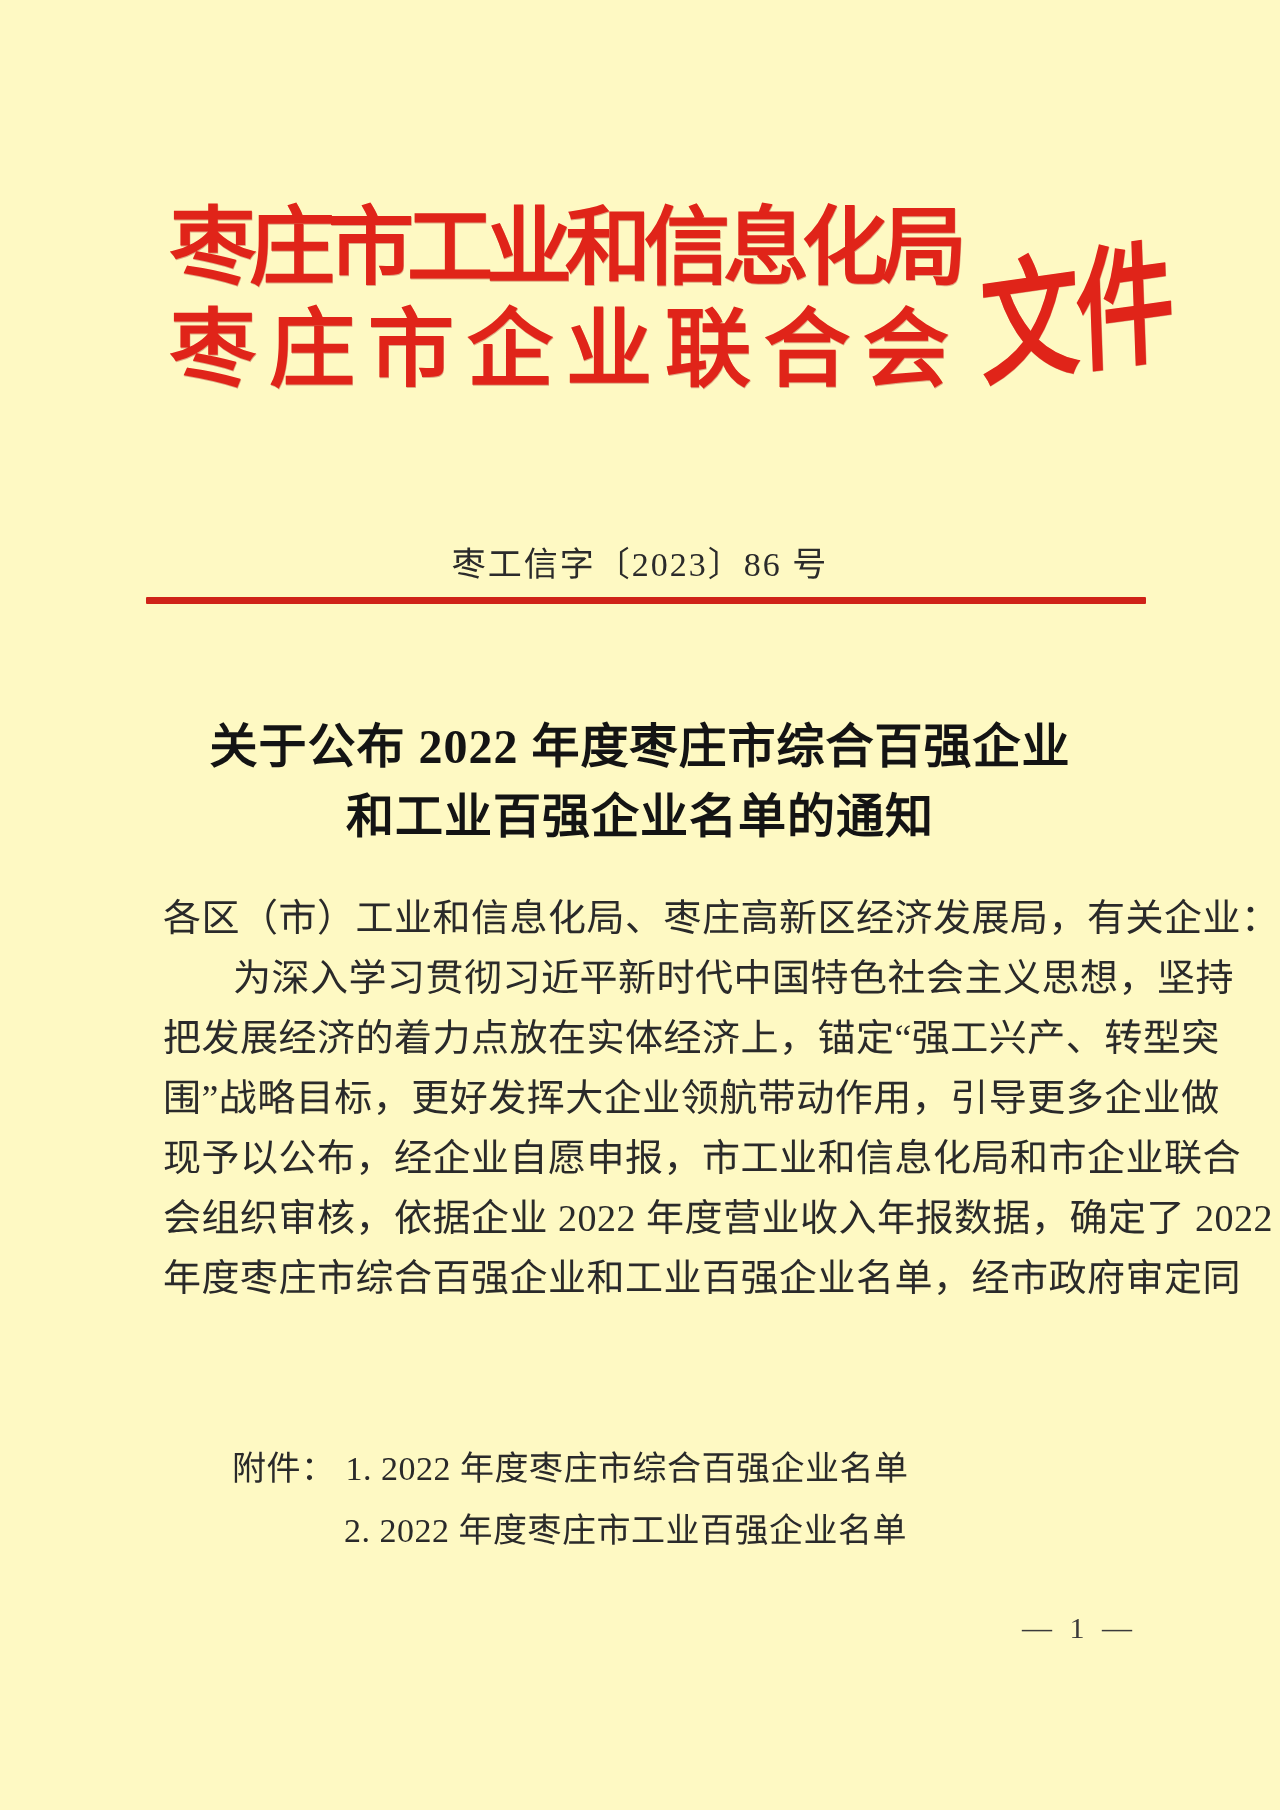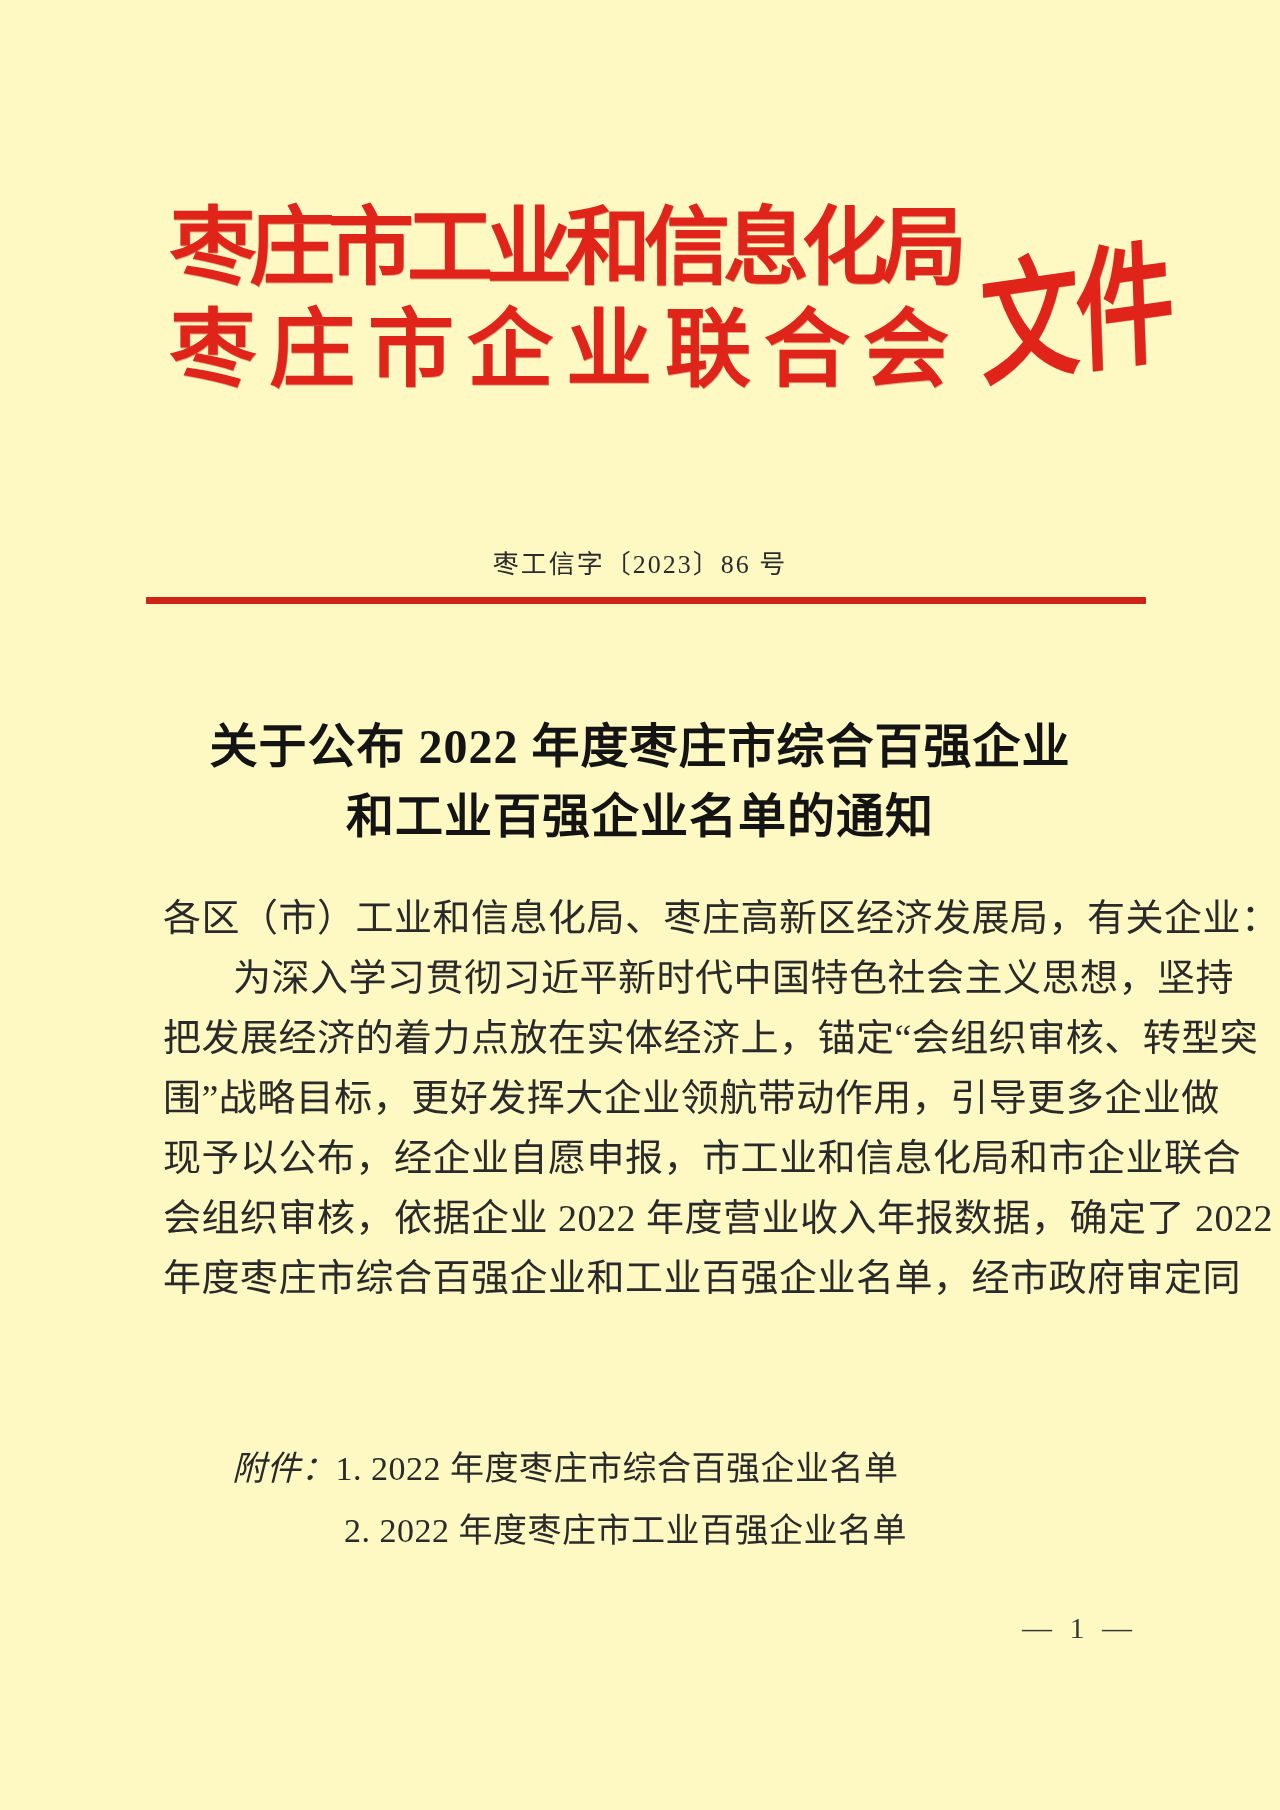--- a/index.html
+++ b/index.html
@@ -39,21 +39,21 @@
     letter-spacing:-4px;
     transform:rotate(-8deg) skewX(-6deg) scaleX(0.75);
     transform-origin:center center;
     text-shadow:0.5px 0.5px 0 rgba(160,20,15,0.35);
   }
 
   
   .doc-number {
     position:absolute; left:0; top:545px; width:1280px;
     text-align:center;
-    font-size:26px; line-height:40px;
+    font-size:34px; line-height:40px;
     color:#2b2b2b;
     letter-spacing:2px;
     white-space:nowrap;
   }
 
   
   .red-rule {
     position:absolute; left:146px; top:597px;
     width:1000px; height:7px;
     background:#cf2318;
@@ -83,21 +83,21 @@
   .indent { text-indent:70px; }
 
   
   .attachments {
     position:absolute; left:232px; top:1438px;
     font-size:34px; line-height:62px;
     color:#2a2a2a;
     letter-spacing:0.5px;
   }
   .attach-line { white-space:nowrap; }
-  .attach-label { margin-right:0;font-style:italic; }
+  .attach-label { margin-right:10px; }
   .attach-line2 { padding-left:112px; }
 
   
   .page-number {
     position:absolute; left:1022px; top:1610px;
     font-size:30px; line-height:36px;
     color:#3a3a3a;
     letter-spacing:5px;
     white-space:nowrap;
   }
@@ -118,21 +118,21 @@
   <div class="red-rule"></div>
 
   <div class="doc-title">
     <div>关于公布 2022 年度枣庄市综合百强企业</div>
     <div>和工业百强企业名单的通知</div>
   </div>
 
   <div class="body-text">
     <div class="bline">各区（市）工业和信息化局、枣庄高新区经济发展局，有关企业：</div>
     <div class="bline indent">为深入学习贯彻习近平新时代中国特色社会主义思想，坚持</div>
-    <div class="bline">把发展经济的着力点放在实体经济上，锚定“会组织审核、转型突</div>
+    <div class="bline">把发展经济的着力点放在实体经济上，锚定“强工兴产、转型突</div>
     <div class="bline">围”战略目标，更好发挥大企业领航带动作用，引导更多企业做</div>
     <div class="bline">现予以公布，经企业自愿申报，市工业和信息化局和市企业联合</div>
     <div class="bline">会组织审核，依据企业 2022 年度营业收入年报数据，确定了 2022</div>
     <div class="bline">年度枣庄市综合百强企业和工业百强企业名单，经市政府审定同</div>
   </div>
 
   <div class="attachments">
     <div class="attach-line">
       <span class="attach-label">附件：</span><span>1. 2022 年度枣庄市综合百强企业名单</span>
     </div>

